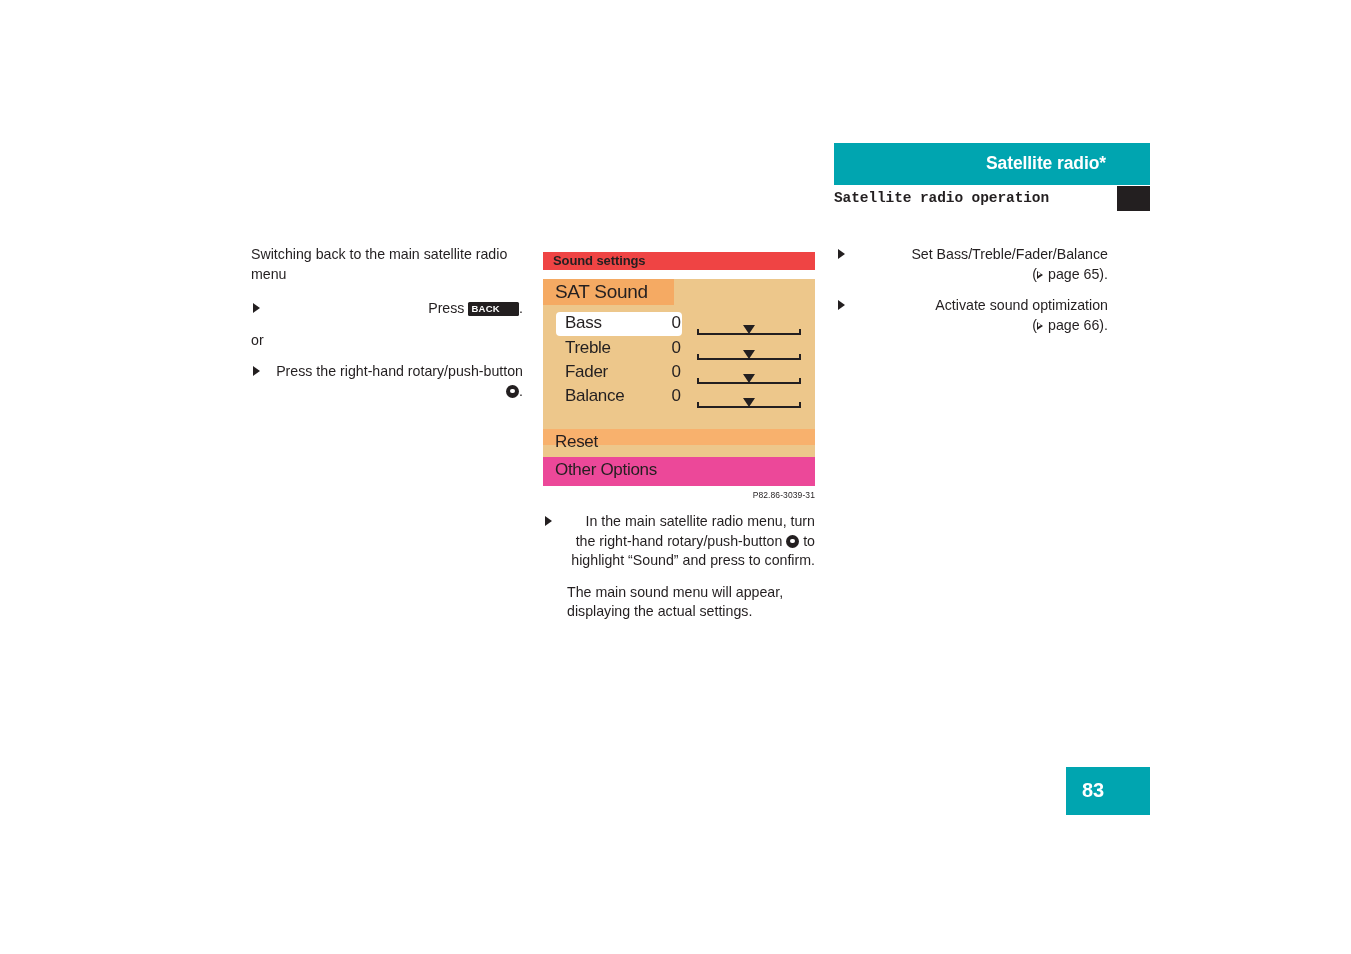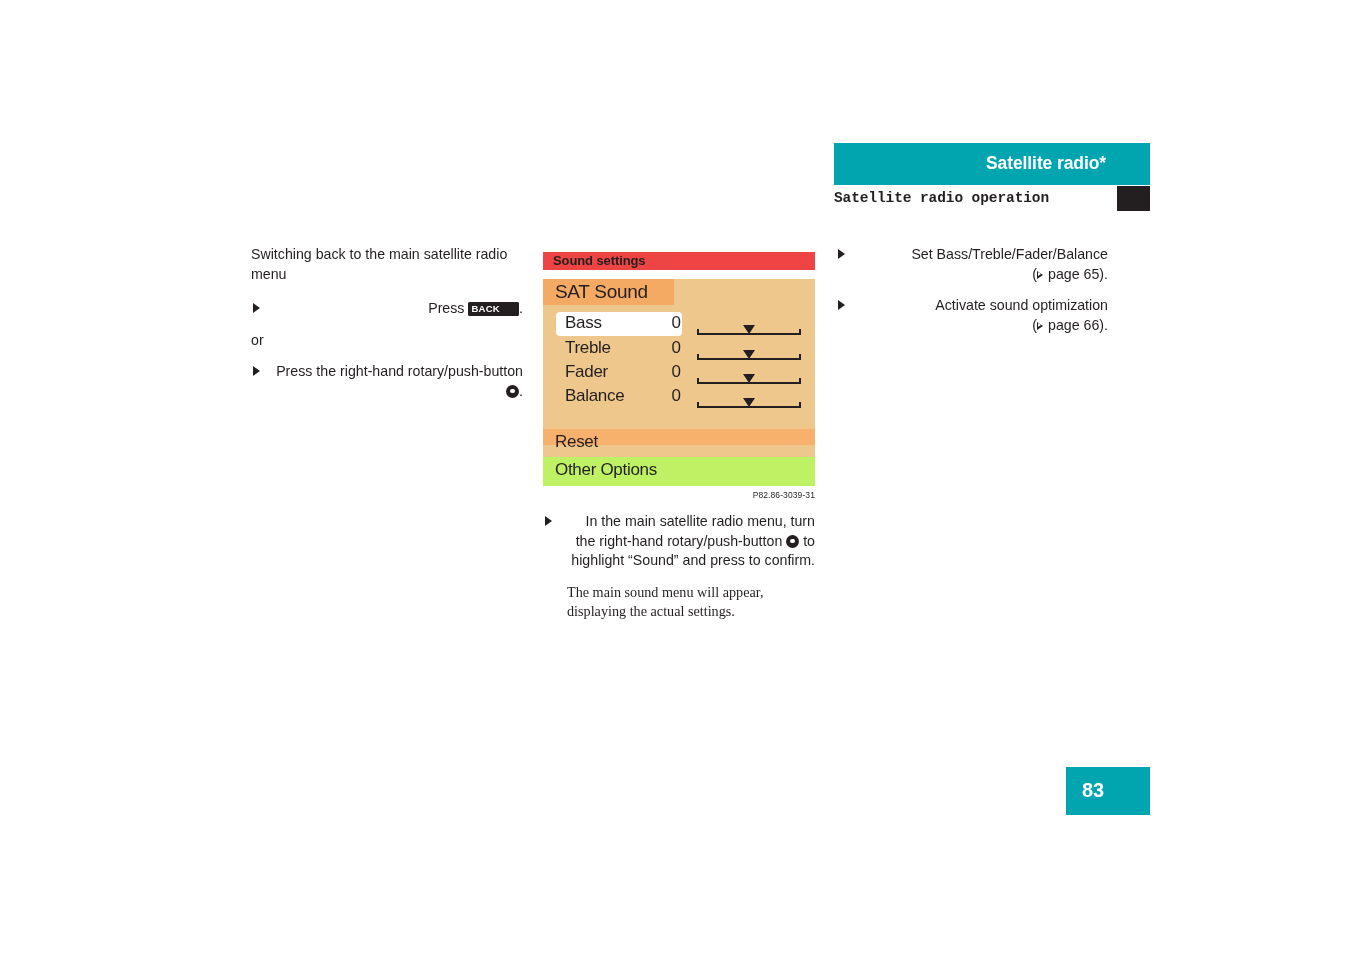--- a/index.html
+++ b/index.html
@@ -292,21 +292,21 @@
     font-size: 17px;
     color: #231f20;
     letter-spacing: -0.3px;
   }
   #sat-other-row {
     position: absolute;
     left: 0;
     top: 178px;
     width: 272px;
     height: 29px;
-    background: #bef264;
+    background: #ec4899;
   }
   #sat-other-row .rowlabel {
     position: absolute;
     left: 12px;
     top: 3px;
     font-size: 17px;
     color: #231f20;
     letter-spacing: -0.3px;
   }
 
@@ -443,21 +443,21 @@
 </div>
 
 <div class="column" id="col-mid" style="top:512px;">
 
   <div class="bullet-item">
     <span class="bullet-tri"></span><span>In the main satellite radio menu, turn the right-hand rotary/push-button </span><span class="rotary"></span><span> to highlight “Sound” and press to confirm.</span>
   </div>
 
   <div class="spacer-sm"></div>
 
-  <div class="body-text" style="padding-left:24px;font-family:Liberation Serif, serif;">The main sound menu will appear, displaying the actual settings.</div>
+  <div class="body-text" style="padding-left:24px;">The main sound menu will appear, displaying the actual settings.</div>
 
 </div>
 
 <div class="column" id="col-right">
 
   <div class="bullet-item">
     <span class="bullet-tri"></span><span>Set Bass/Treble/Fader/Balance</span><br><span>(</span><span class="ref-tri"></span><span> page 65).</span>
   </div>
 
   <div class="spacer-sm"></div>

